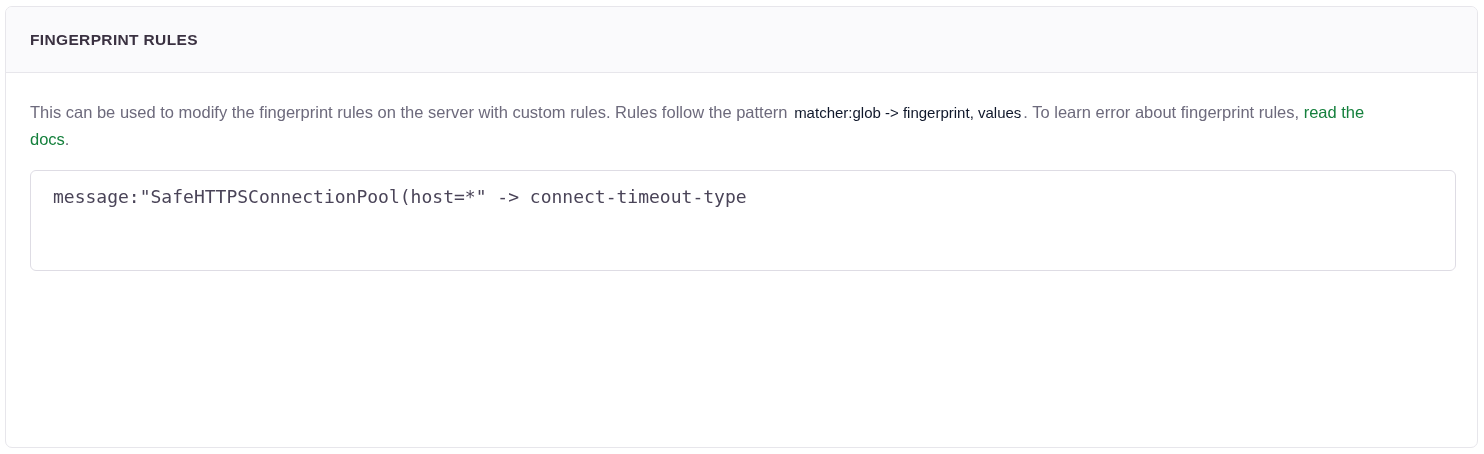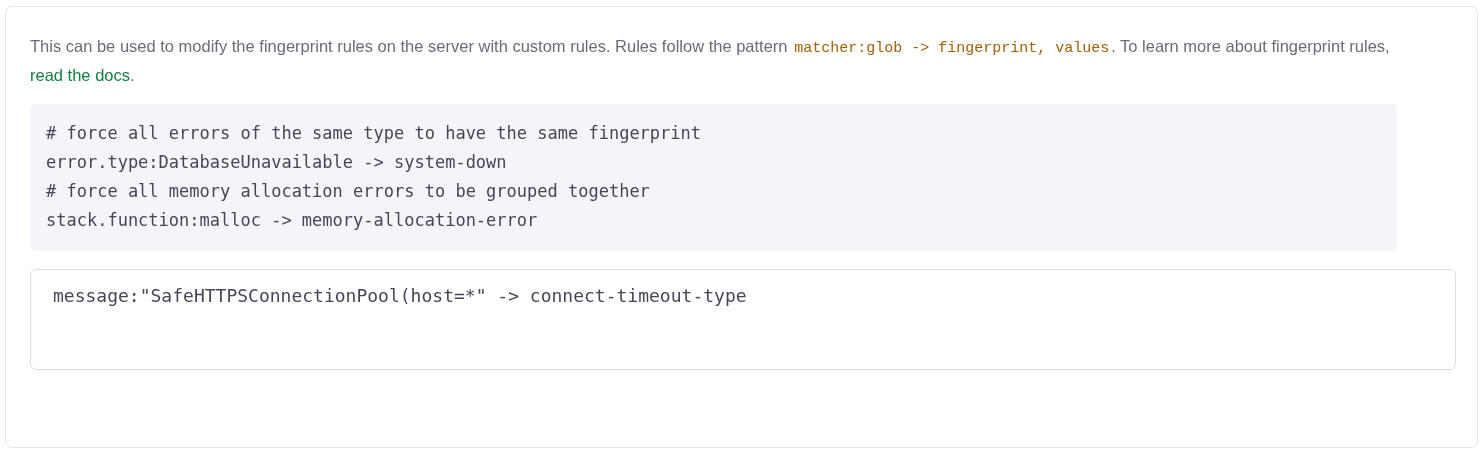--- a/index.html
+++ b/index.html
@@ -53,23 +53,23 @@
 
   .description {
     font-size: 16.5px;
     line-height: 26px;
     color: #6d6a7c;
     margin: 0 0 16px 0;
     max-width: 1365px;
   }
 
   .description code {
-    font-family: Liberation Mono, monospace;
+    font-family: Liberation Sans, sans-serif;
     font-size: 15px;
-    color: #a16207;
+    color: #0f172a;
     padding: 0 2px;
     white-space: nowrap;
   }
 
   .doc-link {
     color: #15803d;
     text-decoration: none;
   }
 
   .code-block {
@@ -104,26 +104,25 @@
     resize: none;
     outline: none;
     overflow: hidden;
   }
 </style>
 </head>
 <body>
 
 <div class="panel">
 
+  <div class="panel-header">
+    <div class="panel-title">FINGERPRINT RULES</div>
+  </div>
 
   <div class="panel-body">
 
-    <p class="description"><span>This can be used to modify the fingerprint rules on the server with custom rules. Rules follow the pattern </span><code>matcher:glob -&gt; fingerprint, values</code><span>. To learn more about fingerprint rules, </span><a href="#" class="doc-link">read the docs</a><span>.</span></p>
+    <p class="description"><span>This can be used to modify the fingerprint rules on the server with custom rules. Rules follow the pattern </span><code>matcher:glob -&gt; fingerprint, values</code><span>. To learn error about fingerprint rules, </span><a href="#" class="doc-link">read the docs</a><span>.</span></p>
 
-    <pre class="code-block"># force all errors of the same type to have the same fingerprint
-error.type:DatabaseUnavailable -&gt; system-down
-# force all memory allocation errors to be grouped together
-stack.function:malloc -&gt; memory-allocation-error</pre>
 
     <textarea class="rules-textarea" placeholder="" style="">message:"SafeHTTPSConnectionPool(host=*" -&gt; connect-timeout-type</textarea>
 
   </div>
 </div>
 
 </body></html>

